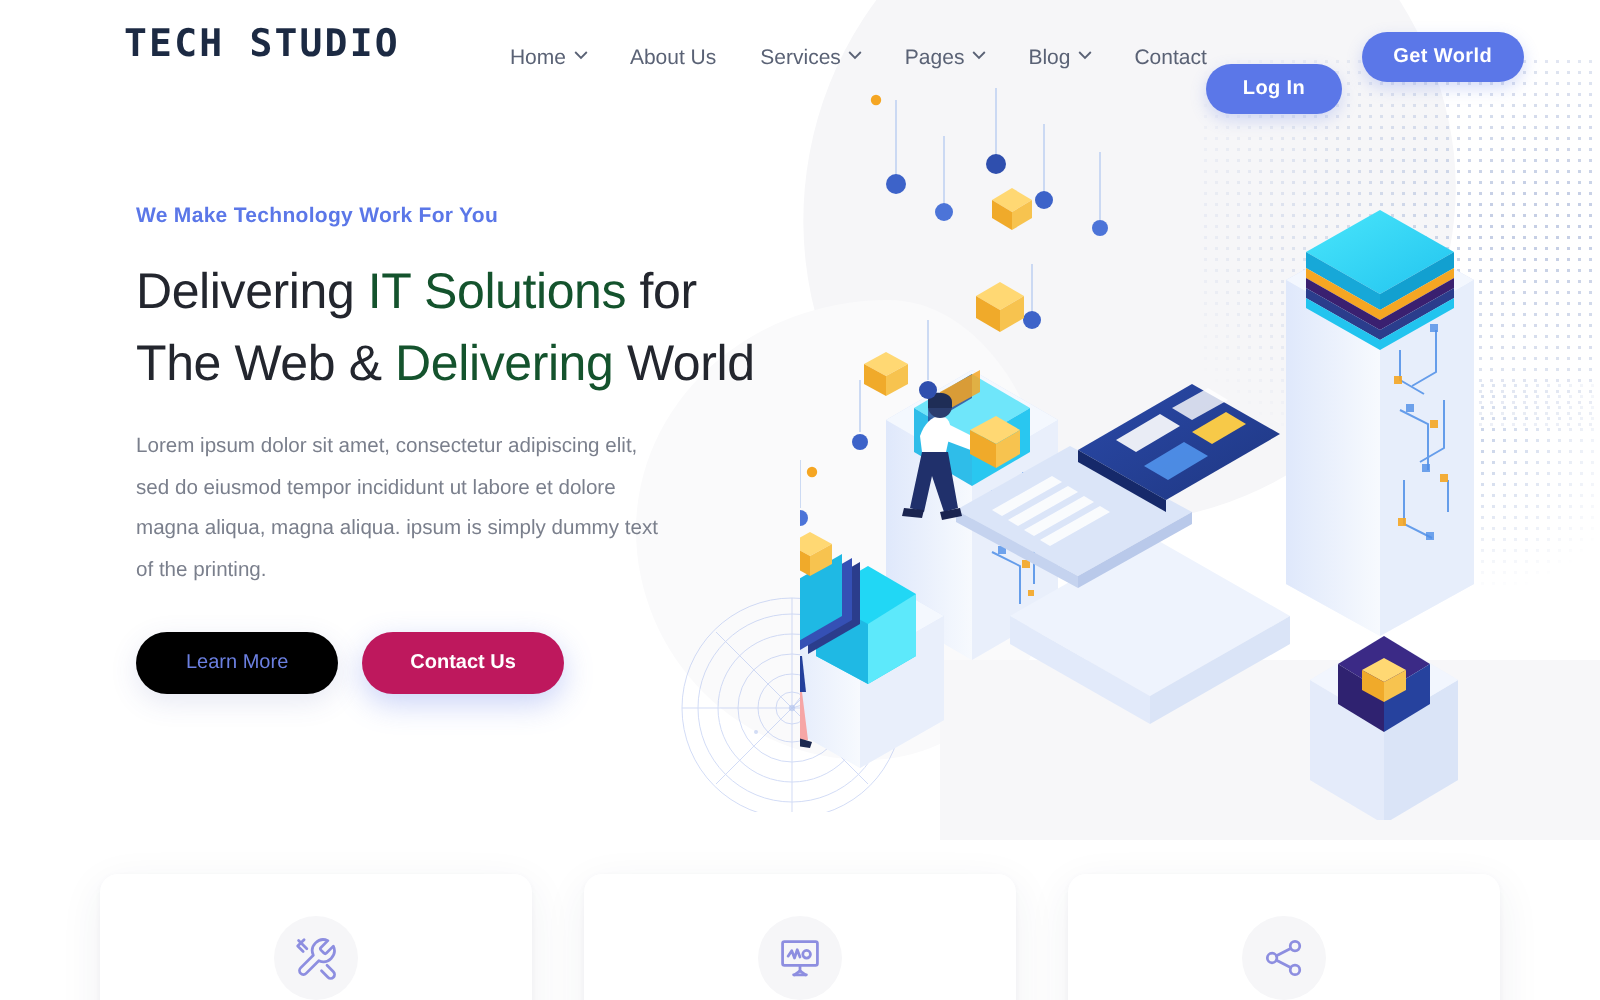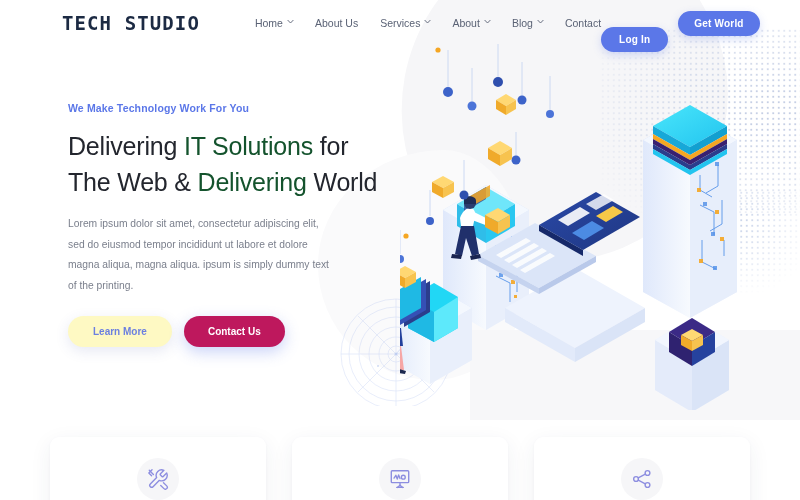--- a/index.html
+++ b/index.html
@@ -53,22 +53,22 @@
     background-size: 5.5px 5.5px;
     -webkit-mask-image: radial-gradient(ellipse 100% 100% at 35% 30%, #000 5%, transparent 72%);
     mask-image: radial-gradient(ellipse 100% 100% at 35% 30%, #000 5%, transparent 72%);
   }
   .radar { position: absolute; left: 338px; top: 296px; width: 130px; height: 110px; z-index: 1; opacity: .55; }
 
   
   .header {
     position: relative; z-index: 5;
     height: 46px; width: 800px;
-    display: flex; align-items: center;
-    padding: 0 60px 0 62px;
+    display: flex; 
+    padding: 11px 60px 0 62px;
   }
   .logo {
     font-family: "DejaVu Sans Mono", monospace;
     font-size: 19px; font-weight: 700;
     letter-spacing: 1.1px; color: #1c2a43;
     white-space: nowrap;
   }
   .nav { display: flex; align-items: center; gap: 22px; margin-left: 55px; }
   .nav-item {
     display: flex; align-items: center; gap: 4px;
@@ -98,23 +98,23 @@
     font-size: 25px; line-height: 1.42; font-weight: 400;
     color: #23262e; letter-spacing: -.2px; margin-bottom: 14px;
   }
   .headline .accent { color: #14532d; }
   .hero-text {
     font-size: 10.3px; line-height: 2.0; color: #7a7f8c;
     width: 270px; margin-bottom: 20px;
   }
   .hero-btns { display: flex; align-items: center; gap: 12px; }
   .btn-learn {
-    background: #fef9c3; color: #6b7fe0;
+    background: #000000; color: #6b7fe0;
     border: none; border-radius: 999px;
-    padding: 10px 25px; font-size: 10px; font-weight: 700;
+    padding: 10px 25px; font-size: 10px; font-weight: 400;
     cursor: pointer; font-family: "Liberation Sans", sans-serif;
     box-shadow: 0 4px 14px rgba(60,80,160,.13);
   }
   .btn-contact {
     background: #be185d; color: #fff; border: none; border-radius: 999px;
     padding: 10px 24px; font-size: 10px; font-weight: 600;
     cursor: pointer; font-family: "Liberation Sans", sans-serif;
     box-shadow: 0 5px 15px rgba(91,119,232,.32);
   }
 
@@ -191,21 +191,21 @@
       </div>
       <div class="nav-item">
         <span>Services</span>
         <span class="chev">
           <svg width="7" height="5" viewBox="0 0 7 5">
               <path d="M0.6 1 L3.5 4 L6.4 1" fill="none" stroke="#5a6275" stroke-width="0.9"></path>
             </svg>
         </span>
       </div>
       <div class="nav-item">
-        <span>About</span>
+        <span>Pages</span>
         <span class="chev">
           <svg width="7" height="5" viewBox="0 0 7 5">
               <path d="M0.6 1 L3.5 4 L6.4 1" fill="none" stroke="#5a6275" stroke-width="0.9"></path>
             </svg>
         </span>
       </div>
       <div class="nav-item">
         <span>Blog</span>
         <span class="chev">
           <svg width="7" height="5" viewBox="0 0 7 5">

